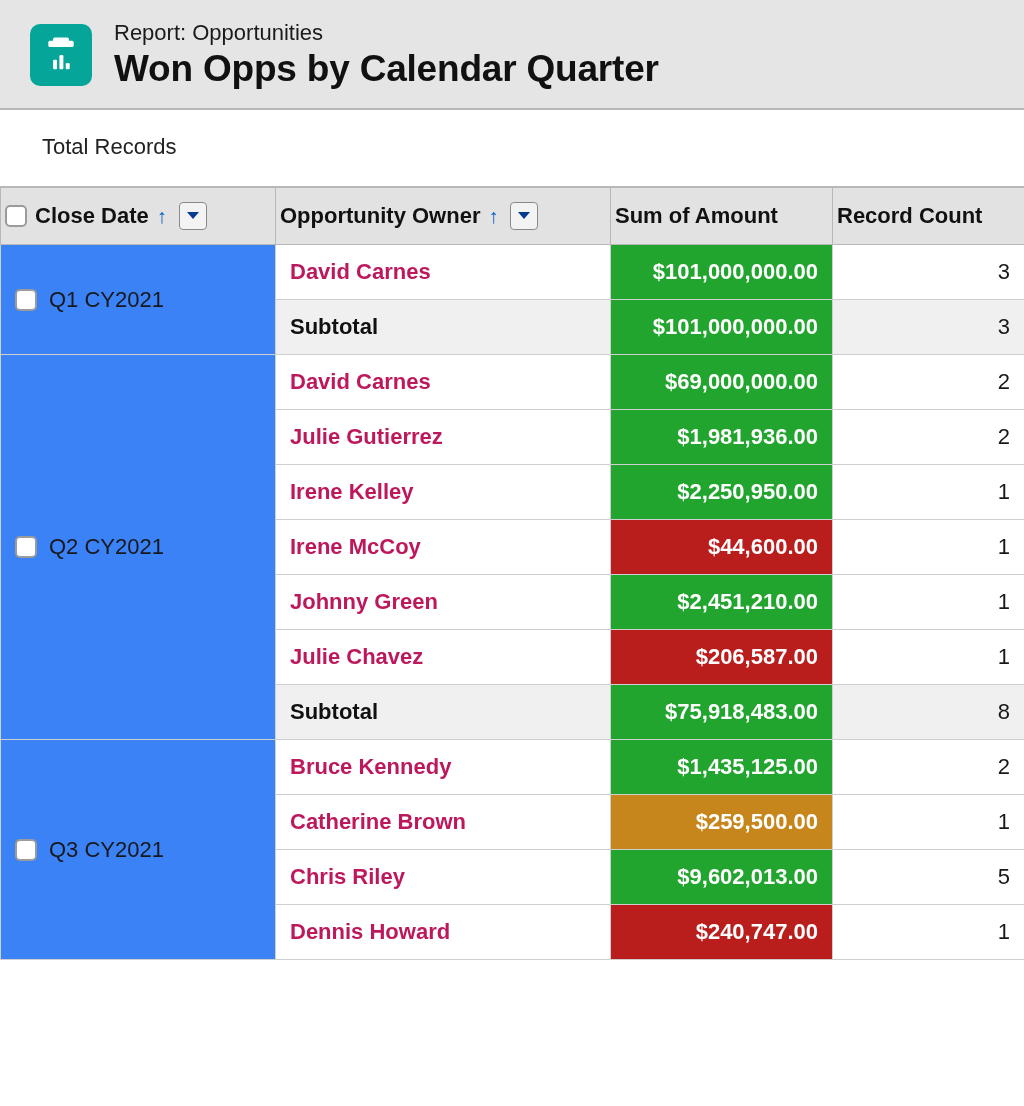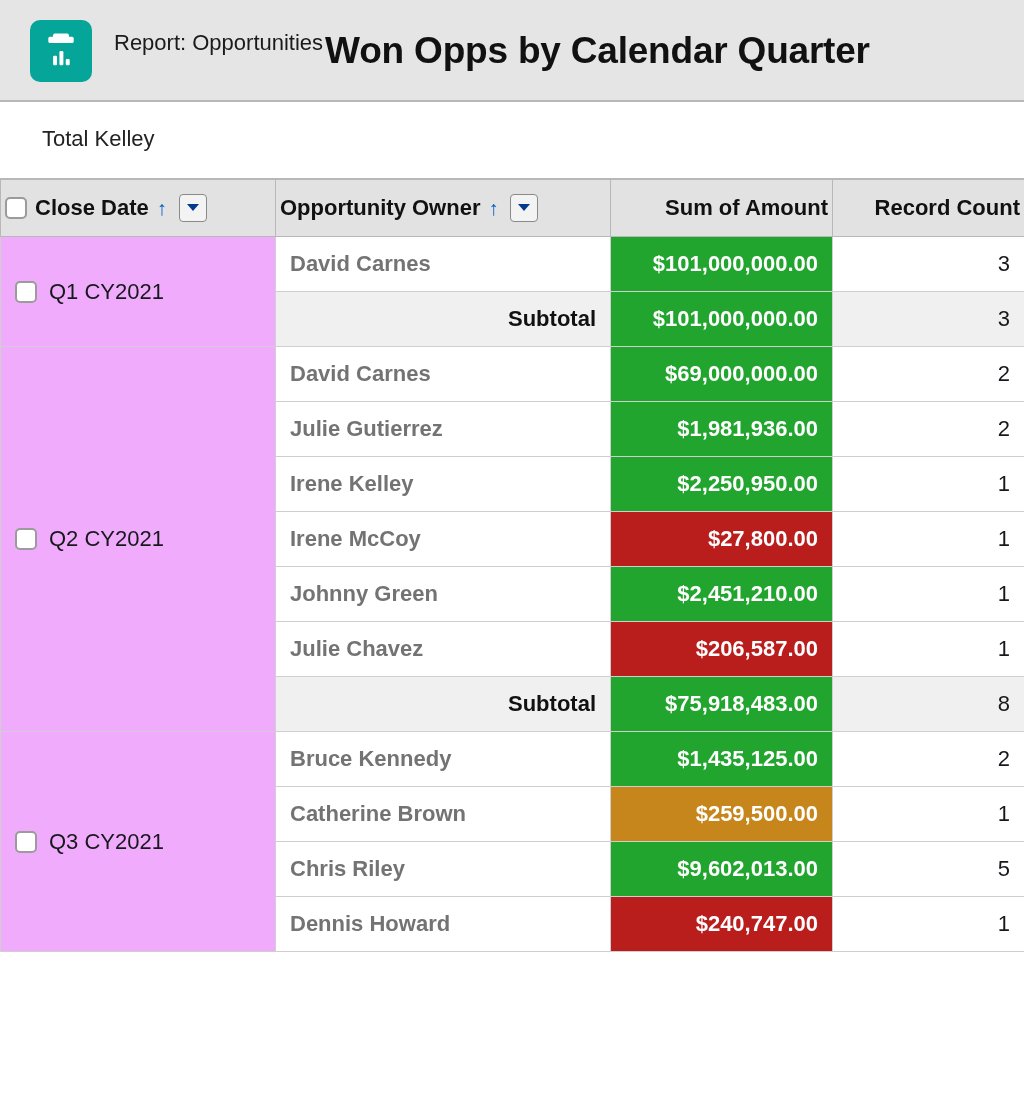--- a/index.html
+++ b/index.html
@@ -21,21 +21,21 @@
     width: 62px;
     height: 62px;
     background: #06a59a;
     border-radius: 10px;
     display: flex;
     align-items: center;
     justify-content: center;
     flex-shrink: 0;
   }
   .report-icon svg { width: 38px; height: 38px; }
-  .header-text { display: flex; gap: 2px; }
+  .header-text { display: flex; flex-direction: column; gap: 2px; }
   .header-pretitle { font-size: 22px; color: #1b1b1b; font-weight: 400; }
   .header-title { font-size: 37px; font-weight: 800; color: #111; letter-spacing: -0.2px; }
 
   .summary-row {
     display: flex;
     gap: 80px;
     padding: 24px 42px 26px 42px;
   }
   .summary-block { display: flex; flex-direction: column; gap: 10px; }
   .summary-label { font-size: 22px; color: #222; }
@@ -51,21 +51,21 @@
     border: 1px solid #b8b8b8;
     border-top: 2px solid #b8b8b8;
     padding: 14px 4px;
     font-size: 22px;
     font-weight: 700;
     color: #111;
     text-align: left;
     vertical-align: middle;
     white-space: nowrap;
   }
-  table.report th.center { text-align: right; }
+  table.report th.center { text-align: left; }
   table.report th .th-inner {
     display: flex;
     align-items: center;
     gap: 8px;
   }
   .hdr-checkbox, .row-checkbox {
     width: 22px; height: 22px;
     border: 2px solid #9b9b9b;
     border-radius: 5px;
     background: #fff;
@@ -90,42 +90,41 @@
   }
   .dd-btn svg { width: 14px; height: 10px; fill: #033a8e; }
 
   table.report td {
     border: 1px solid #cfcfcf;
     padding: 14px 14px;
     font-size: 22px;
     vertical-align: middle;
   }
   td.group-cell {
-    background: #f0abfc;
+    background: #3b82f6;
     vertical-align: top;
     border-top: 2px solid #888;
     border-bottom: none;
   }
   td.group-cell .group-inner {
     display: flex;
     align-items: center;
     gap: 12px;
   }
   td.owner-cell { background: #fff; }
   td.owner-cell a {
-    color: #737373;
+    color: #be185d;
     font-weight: 600;
     text-decoration: none;
     cursor: pointer;
   }
   td.subtotal-label {
     background: #f0f0f0;
     font-weight: 800;
     color: #111;
-    text-align: right;
   }
   td.amount {
     color: #fff;
     font-weight: 600;
     text-align: right;
     padding-right: 18px;
   }
   td.count {
     background: #fff;
     text-align: right;
@@ -157,21 +156,21 @@
     </svg>
   </div>
   <div class="header-text">
     <div class="header-pretitle">Report: Opportunities</div>
     <div class="header-title">Won Opps by Calendar Quarter</div>
   </div>
 </div>
 
 <div class="summary-row">
   <div class="summary-block">
-    <div class="summary-label">Total Kelley</div>
+    <div class="summary-label">Total Records</div>
   </div>
 </div>
 
 <table class="report">
   <colgroup>
     <col class="c-group">
       <col class="c-owner">
       <col class="c-amount">
       <col class="c-count">
   </colgroup>
@@ -241,21 +240,21 @@
         <td class="amount amt-green">$1,981,936.00</td>
         <td class="count">2</td>
       </tr>
       <tr>
         <td class="owner-cell"><a>Irene Kelley</a></td>
         <td class="amount amt-green">$2,250,950.00</td>
         <td class="count">1</td>
       </tr>
       <tr>
         <td class="owner-cell"><a>Irene McCoy</a></td>
-        <td class="amount amt-red">$27,800.00</td>
+        <td class="amount amt-red">$44,600.00</td>
         <td class="count">1</td>
       </tr>
       <tr>
         <td class="owner-cell"><a>Johnny Green</a></td>
         <td class="amount amt-green">$2,451,210.00</td>
         <td class="count">1</td>
       </tr>
       <tr>
         <td class="owner-cell"><a>Julie Chavez</a></td>
         <td class="amount amt-red">$206,587.00</td>

